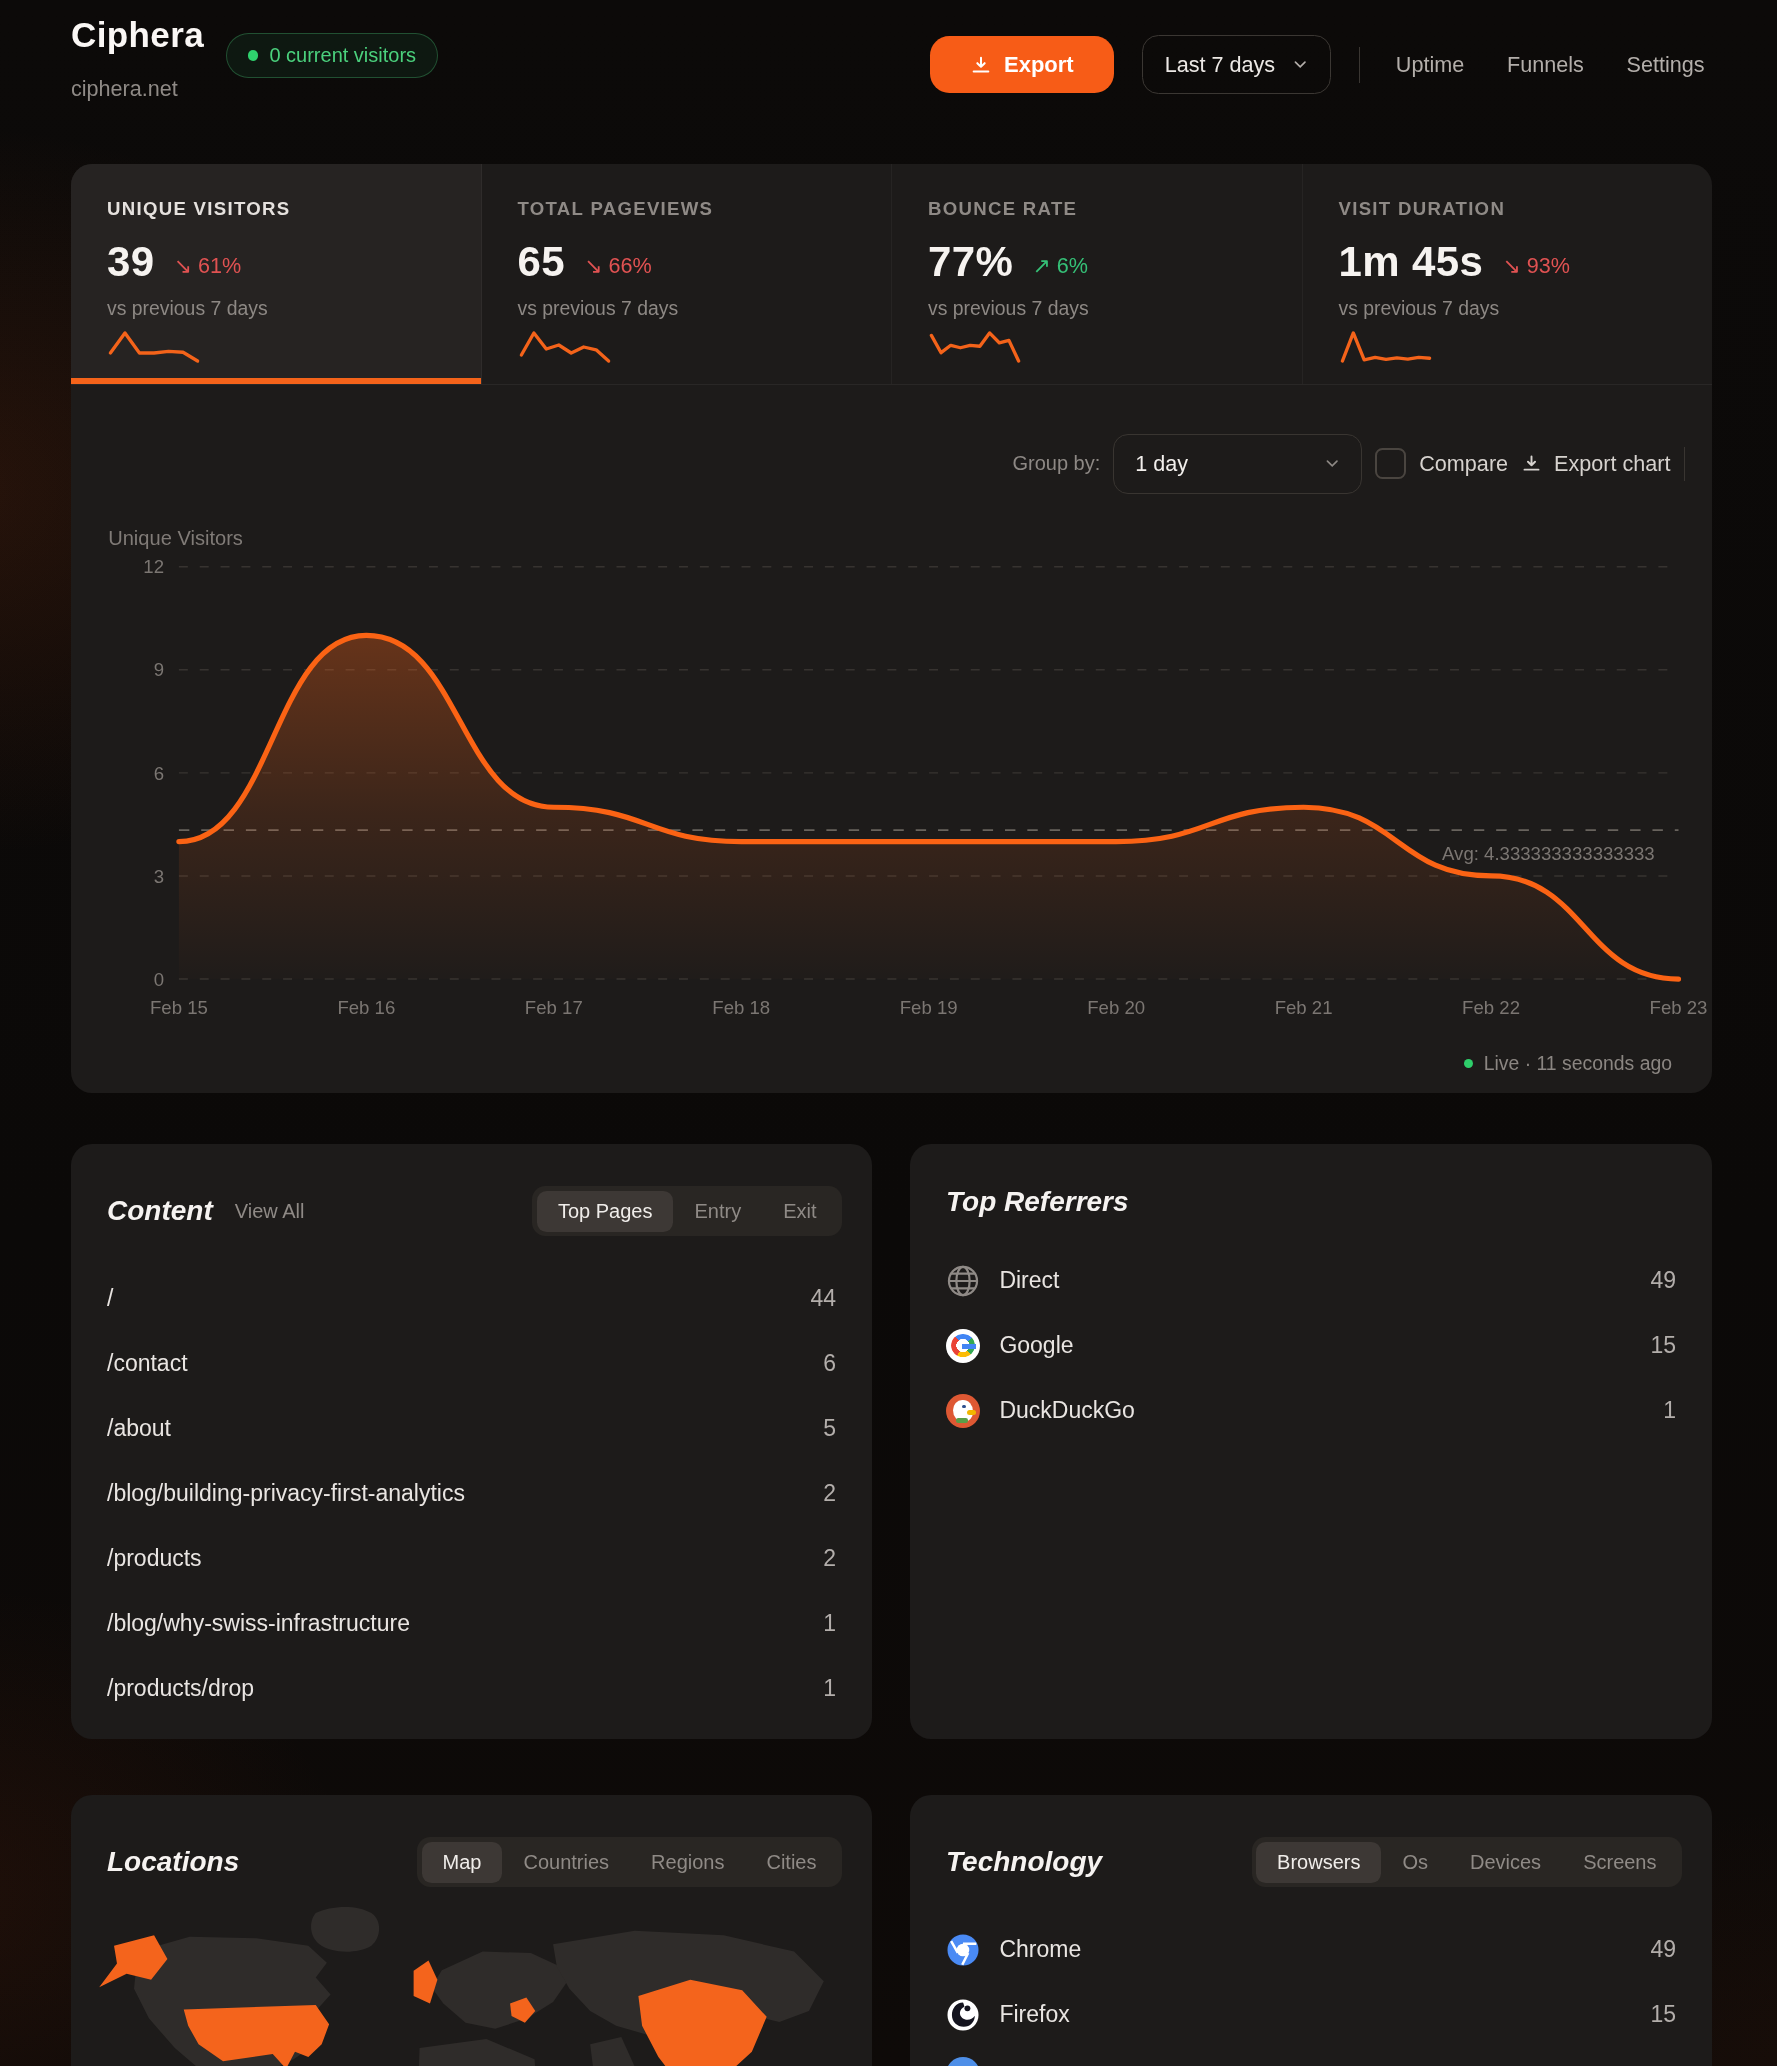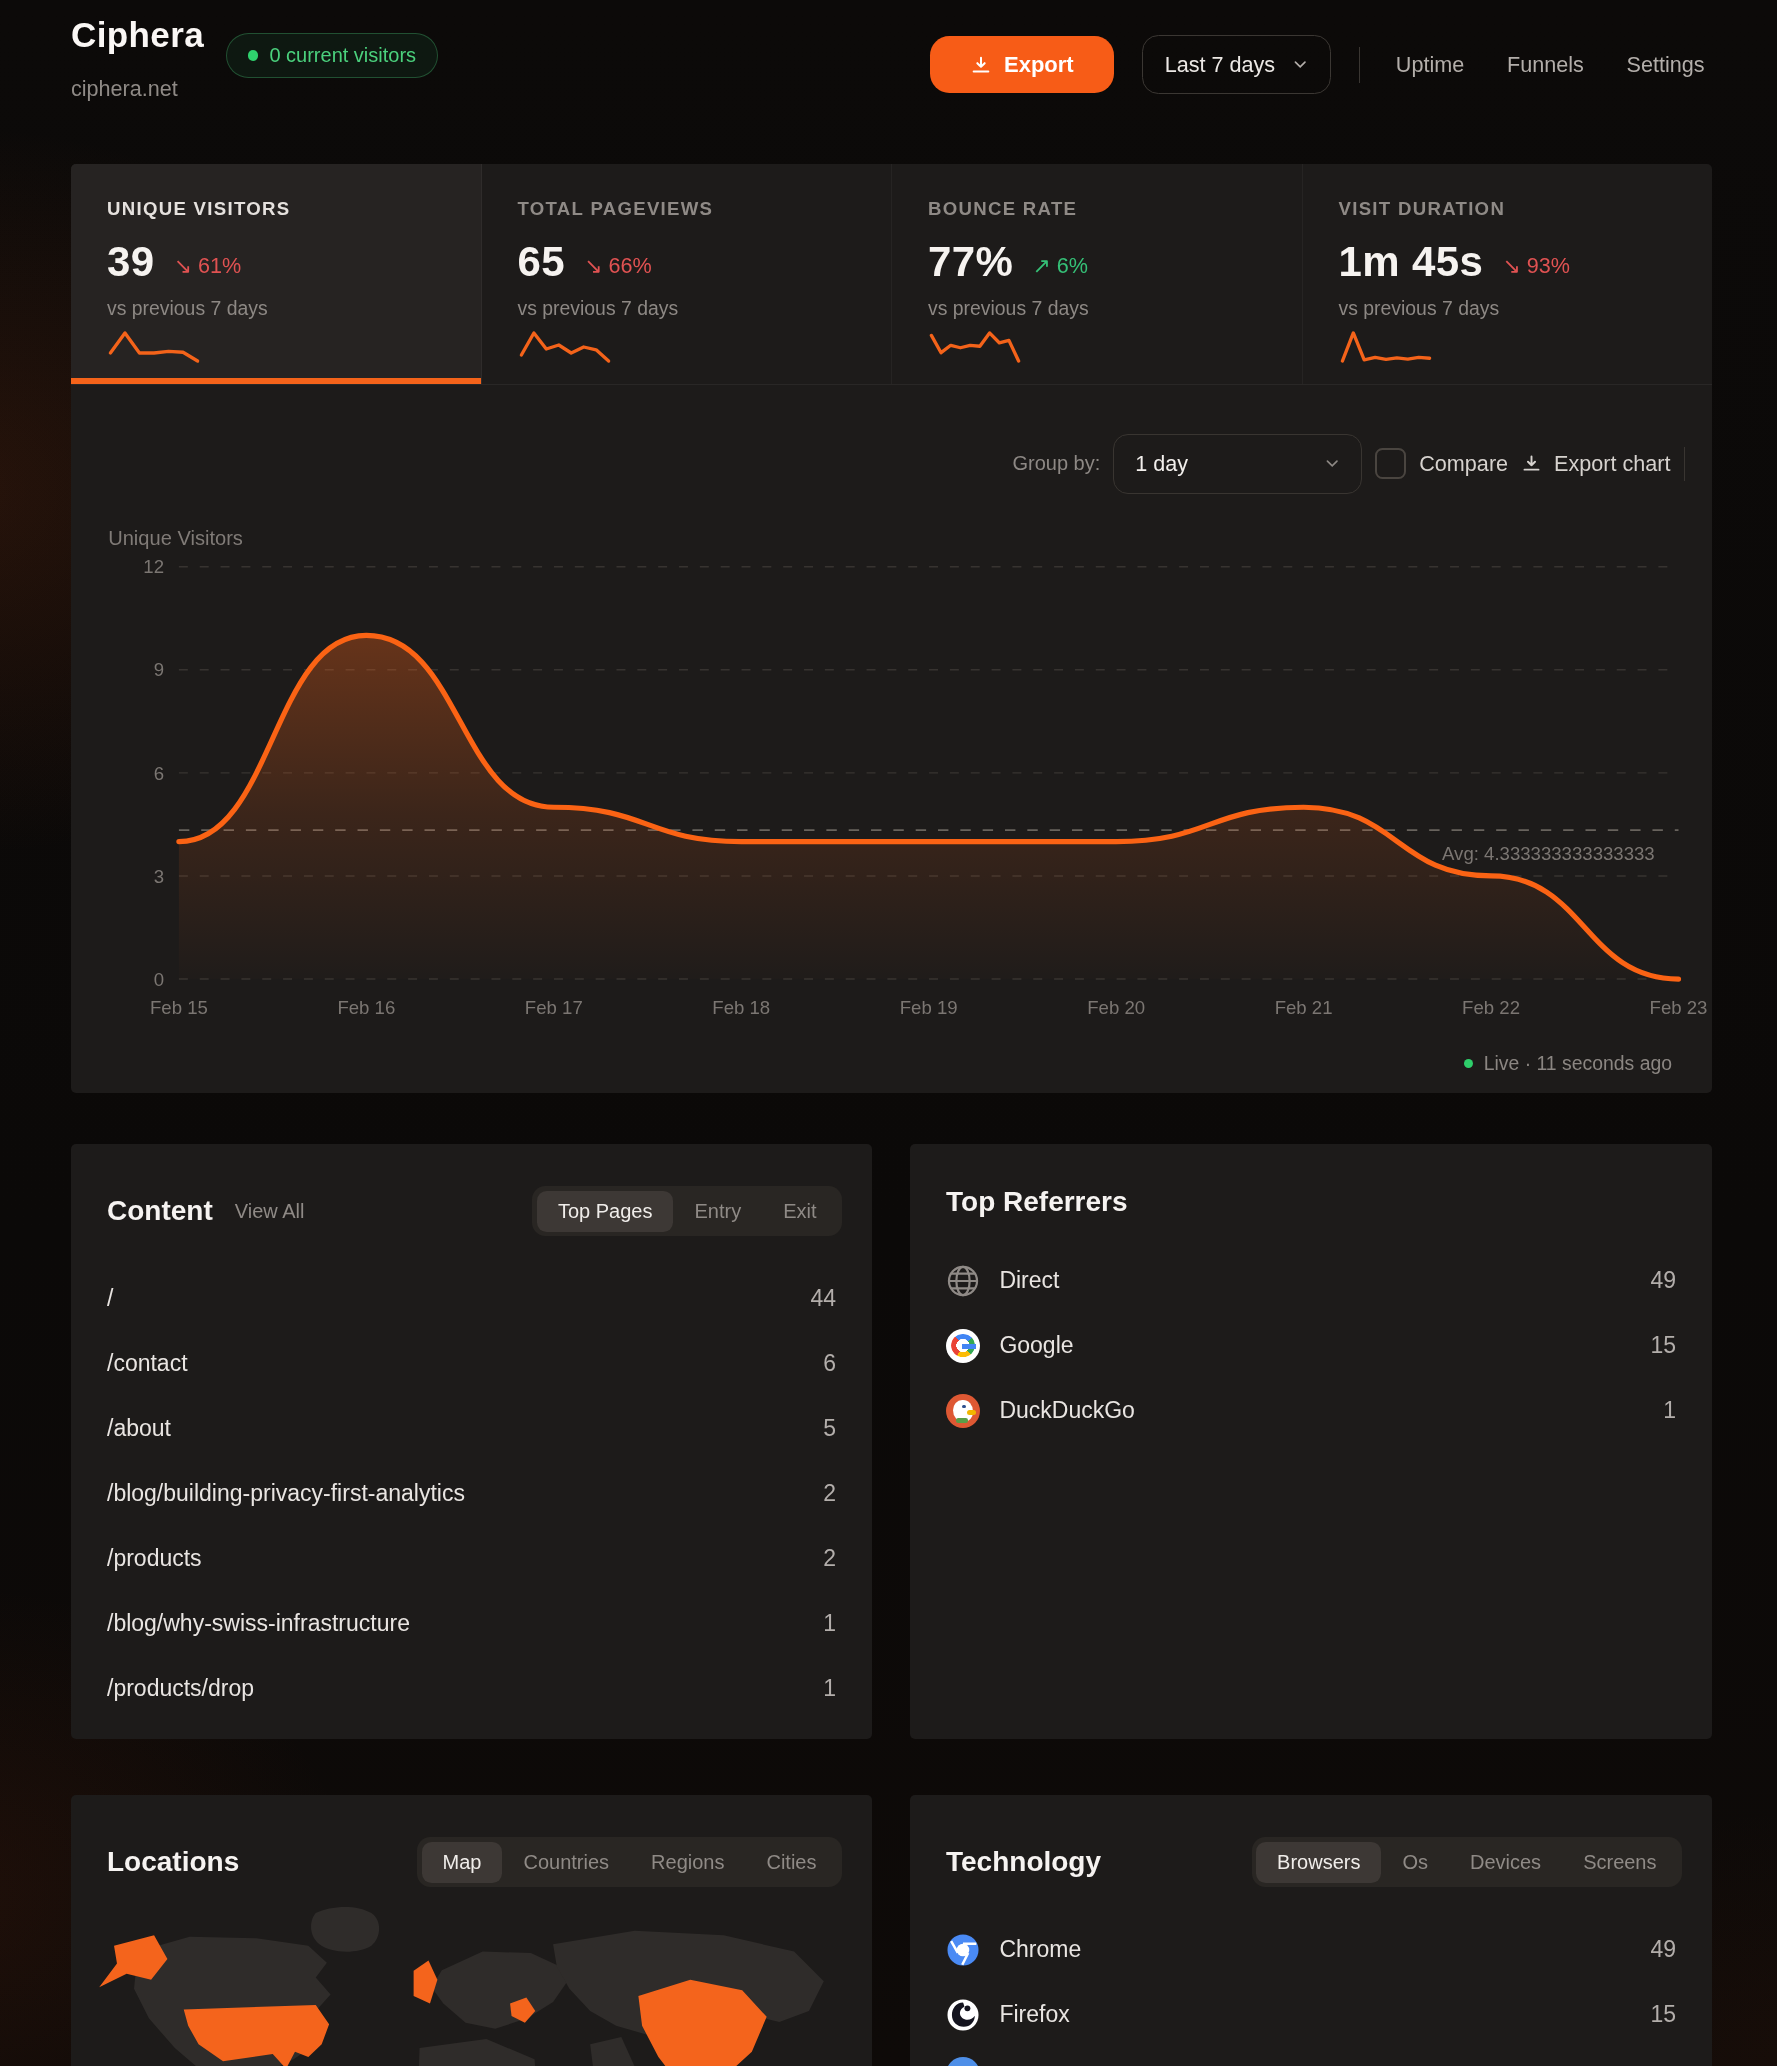--- a/index.html
+++ b/index.html
@@ -7,21 +7,21 @@
     width:1777px;height:2066px;position:relative;overflow:hidden;
     font-family:"Liberation Sans","DejaVu Sans",sans-serif;
     background:
       radial-gradient(670px 521px at -45px 491px, rgba(150,58,18,0.20), transparent 70%),
       radial-gradient(595px 447px at -60px 1898px, rgba(140,50,16,0.14), transparent 70%),
       radial-gradient(744px 372px at 1861px 2066px, rgba(120,45,15,0.10), transparent 70%),
       linear-gradient(180deg,#0c0a09 0%,#0b0908 60%,#0e0a08 100%);
     color:#eae6e3;
   }
   .abs{position:absolute;}
-  .card{background:#1d1b1a;border-radius:5px;position:absolute;overflow:hidden;}
+  .card{background:#1d1b1a;border-radius:21px;position:absolute;overflow:hidden;}
 
   
   .brand-title{left:71px;top:15px;font-size:35px;font-weight:700;color:#faf7f5;letter-spacing:0.4px;}
   .brand-domain{left:71px;top:76px;font-size:21.6px;color:#8f8a86;}
   .badge{
     left:226px;top:33px;height:43px;display:flex;align-items:center;gap:11px;
     padding:0 21px;border-radius:744px;background:rgba(42,160,84,0.10);
     border:1.5px solid rgba(74,200,122,0.32);font-size:20px;color:#4bd17d;
   }
   .badge .dot{width:10.4px;height:10.4px;border-radius:50%;background:#2fd16d;}
@@ -62,21 +62,21 @@
   .checkbox{width:27px;height:27px;border:2.2px solid #4a4540;border-radius:7.4px;cursor:pointer;}
   .ctl-label{font-size:21.6px;color:#d6d2ce;cursor:pointer;}
   .ctl-export{display:flex;align-items:center;gap:12px;color:#d6d2ce;font-size:21.6px;cursor:pointer;}
   .ctl-divider{width:1.5px;height:34px;background:#393531;}
 
   .live{position:absolute;right:40px;bottom:18px;display:flex;align-items:center;gap:10.4px;font-size:19.4px;color:#8b8682;}
   .live .dot{width:9px;height:9px;border-radius:50%;background:#2ece6a;}
 
   
   .panel-head{display:flex;align-items:center;padding:42px 30px 0 36px;}
-  .panel-title{font-size:28px;font-weight:700;color:#f6f3f1;}
+  .panel-title{font-size:28px;font-weight:700;color:#f6f3f1;font-style:italic;}
   .view-all{font-size:20px;color:#8f8a86;margin-left:22px;cursor:pointer;}
   .pill{margin-left:auto;display:flex;align-items:center;background:#292623;border-radius:13.4px;padding:4.5px;}
   .pill .tab{font-size:20px;color:#8f8a86;padding:9px 21px;border-radius:9.7px;cursor:pointer;white-space:nowrap;}
   .pill .tab.active{background:#3d3835;color:#f0edea;}
   .rows{padding:30px 36px 0 36px;}
   .row{height:65px;display:flex;align-items:center;justify-content:space-between;}
   .row .path{font-size:23px;color:#e9e5e2;}
   .row .val{font-size:23px;color:#b3aeab;}
   .rrow{height:65px;display:flex;align-items:center;}
   .rrow .name{font-size:23px;color:#e9e5e2;margin-left:19.4px;}

